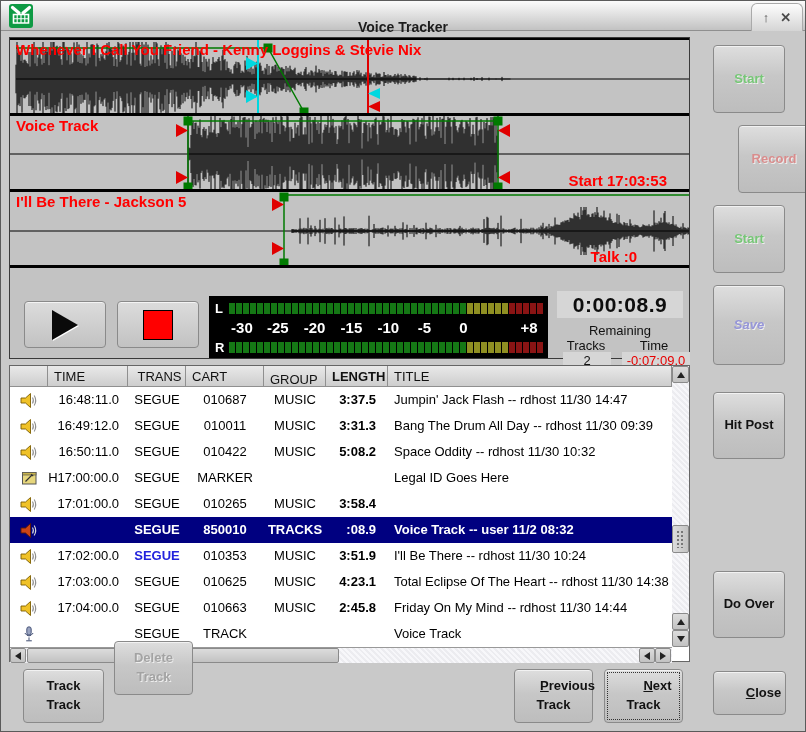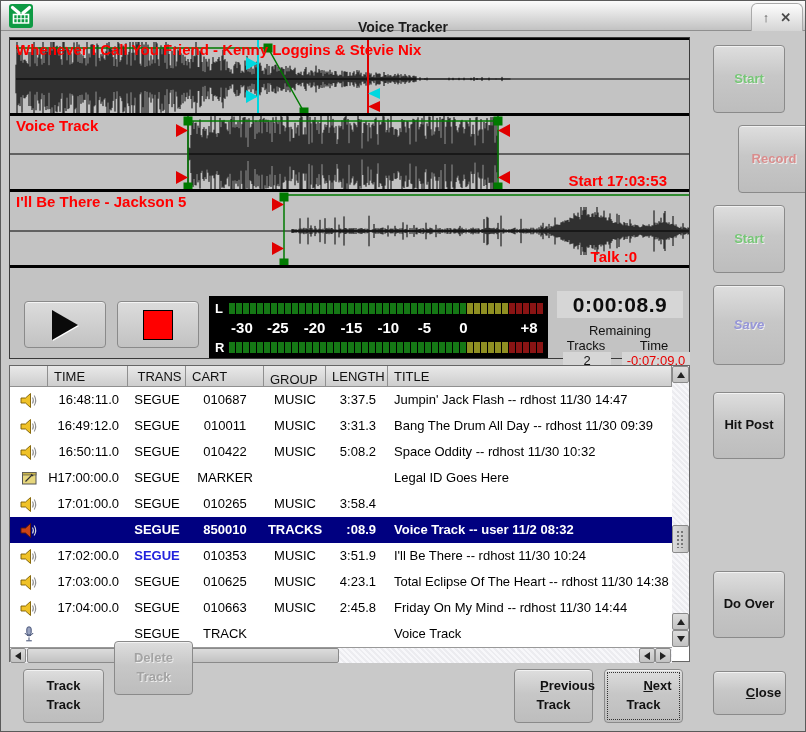--- a/index.html
+++ b/index.html
@@ -67,21 +67,21 @@
     font-size:13px;color:#111;padding:3px 0 0 6px;overflow:hidden;white-space:nowrap;}
   #log-body{position:absolute;left:0;top:21px;width:662px;height:260px;background:#7f1d1d;overflow:hidden;}
   .log-row{display:flex;height:26px;align-items:center;background:#fff;color:#000;font-size:13px;}
   .log-row.sel{background:#000080;color:#fff;font-weight:bold;}
   .cell{overflow:hidden;white-space:nowrap;height:26px;line-height:26px;}
   .c0{width:38px;display:flex;align-items:center;justify-content:center;}
   .c1{width:80px;text-align:right;padding-right:9px;}
   .c2{width:58px;text-align:center;}
   .c3{width:78px;text-align:center;}
   .c4{width:62px;text-align:center;}
-  .c5{width:62px;text-align:right;padding-right:12px;}
+  .c5{width:62px;text-align:right;padding-right:12px;font-weight:bold;}
   .c6{width:284px;text-align:left;padding-left:6px;}
   .trans-blue{color:#2222dd;font-weight:bold;}
   
   .sb-btn{position:absolute;background:linear-gradient(180deg,#dcdcdc,#c2c2c2);border:1px solid #8a8a8a;border-radius:2px;
     display:flex;align-items:center;justify-content:center;}
   .arr{width:0;height:0;}
   .arr-up{border-left:4px solid transparent;border-right:4px solid transparent;border-bottom:6px solid #222;}
   .arr-down{border-left:4px solid transparent;border-right:4px solid transparent;border-top:6px solid #222;}
   .arr-left{border-top:4px solid transparent;border-bottom:4px solid transparent;border-right:6px solid #222;}
   .arr-right{border-top:4px solid transparent;border-bottom:4px solid transparent;border-left:6px solid #222;}

